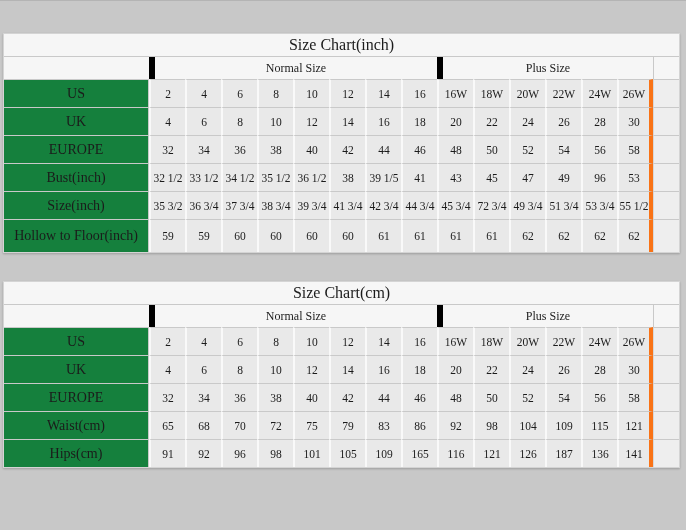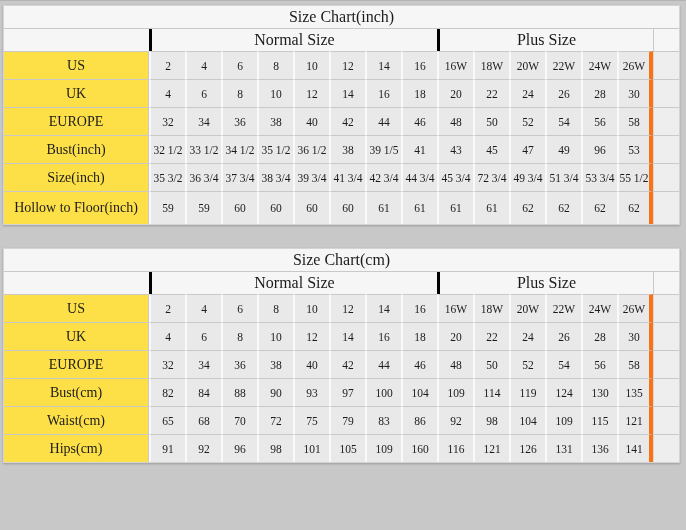--- a/index.html
+++ b/index.html
@@ -22,47 +22,48 @@
   }
   .chart-wrap + .chart-wrap { margin-top: 23px; }
   table.size-table {
     border-collapse: separate;
     border-spacing: 0;
     table-layout: fixed;
     width: 675px;
     background: #f6f6f6;
     border: 1px solid #d4d4d4;
     box-shadow: 0 1px 2px rgba(0,0,0,0.22);
+    margin-top: 28px;
   }
   td {
     text-align: center;
     vertical-align: middle;
     padding: 0;
     white-space: nowrap;
     overflow: hidden;
   }
   td.title-cell {
     height: 22px;
     font-size: 16px;
     background: #f6f6f6;
     border-bottom: 1px solid #c9c9c9;
   }
   td.group-cell {
     height: 22px;
-    font-size: 16px;
+    font-size: 12px;
     background: #f6f6f6;
-    border-left: 3px solid #000000;
+    border-left: 6px solid #000000;
     text-align: center;
   }
   td.corner-cell { background: #f6f6f6; }
   td.filler-head { background: #f6f6f6; border-left: 1px solid #c9c9c9; }
   td.label-cell {
     height: 27px;
     font-size: 14px;
-    background: #fde047;
+    background: #15803d;
     border-top: 1px solid #c9c9c9;
     border-right: 1px solid #c9c9c9;
   }
   td.data-cell {
     height: 27px;
     font-size: 11.5px;
     background: #e9e9e9;
     border-top: 1px solid #c9c9c9;
     border-left: 2px solid #f9f9f9;
   }
@@ -299,38 +300,20 @@
             <td class="data-cell">46</td>
             <td class="data-cell">48</td>
             <td class="data-cell">50</td>
             <td class="data-cell">52</td>
             <td class="data-cell">54</td>
             <td class="data-cell">56</td>
             <td class="data-cell last-data">58</td>
             <td class="filler-cell"></td>
           </tr>
           <tr>
-            <td class="label-cell">Bust(cm)</td>
-            <td class="data-cell">82</td>
-            <td class="data-cell">84</td>
-            <td class="data-cell">88</td>
-            <td class="data-cell">90</td>
-            <td class="data-cell">93</td>
-            <td class="data-cell">97</td>
-            <td class="data-cell">100</td>
-            <td class="data-cell">104</td>
-            <td class="data-cell">109</td>
-            <td class="data-cell">114</td>
-            <td class="data-cell">119</td>
-            <td class="data-cell">124</td>
-            <td class="data-cell">130</td>
-            <td class="data-cell last-data">135</td>
-            <td class="filler-cell"></td>
-          </tr>
-          <tr>
             <td class="label-cell">Waist(cm)</td>
             <td class="data-cell">65</td>
             <td class="data-cell">68</td>
             <td class="data-cell">70</td>
             <td class="data-cell">72</td>
             <td class="data-cell">75</td>
             <td class="data-cell">79</td>
             <td class="data-cell">83</td>
             <td class="data-cell">86</td>
             <td class="data-cell">92</td>
@@ -343,25 +326,25 @@
           </tr>
           <tr>
             <td class="label-cell">Hips(cm)</td>
             <td class="data-cell">91</td>
             <td class="data-cell">92</td>
             <td class="data-cell">96</td>
             <td class="data-cell">98</td>
             <td class="data-cell">101</td>
             <td class="data-cell">105</td>
             <td class="data-cell">109</td>
-            <td class="data-cell">160</td>
+            <td class="data-cell">165</td>
             <td class="data-cell">116</td>
             <td class="data-cell">121</td>
             <td class="data-cell">126</td>
-            <td class="data-cell">131</td>
+            <td class="data-cell">187</td>
             <td class="data-cell">136</td>
             <td class="data-cell last-data">141</td>
             <td class="filler-cell"></td>
           </tr>
         </tbody>
       </table>
     </div>
   </div>
 
 </body></html>

